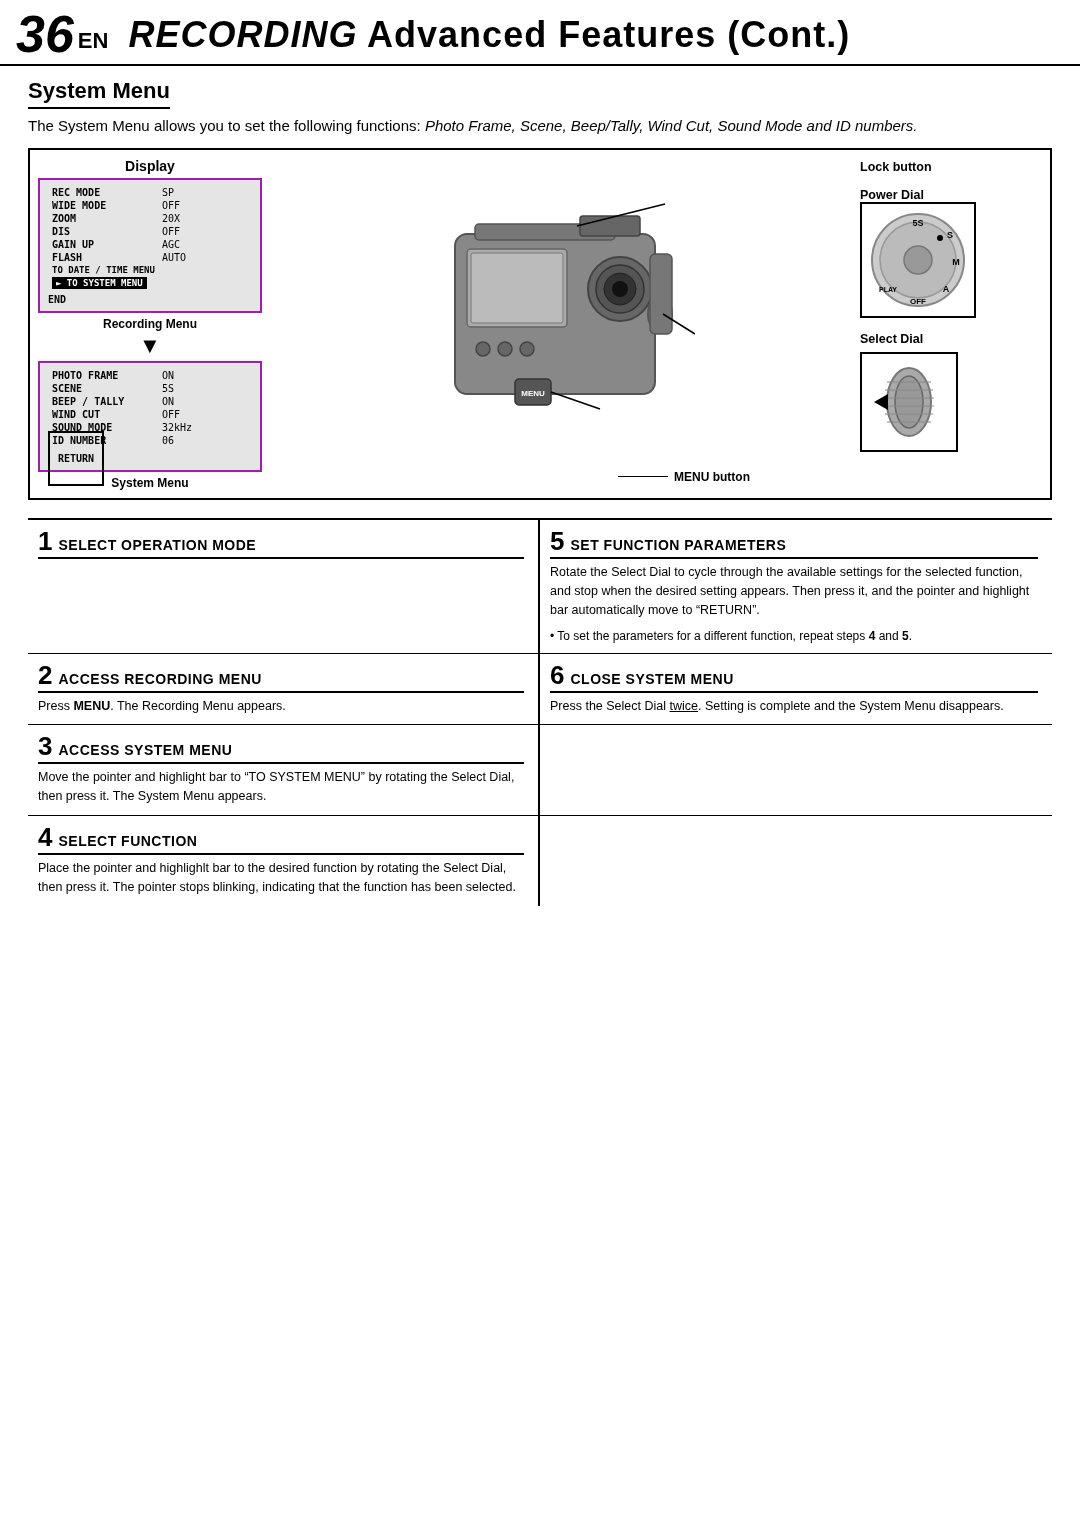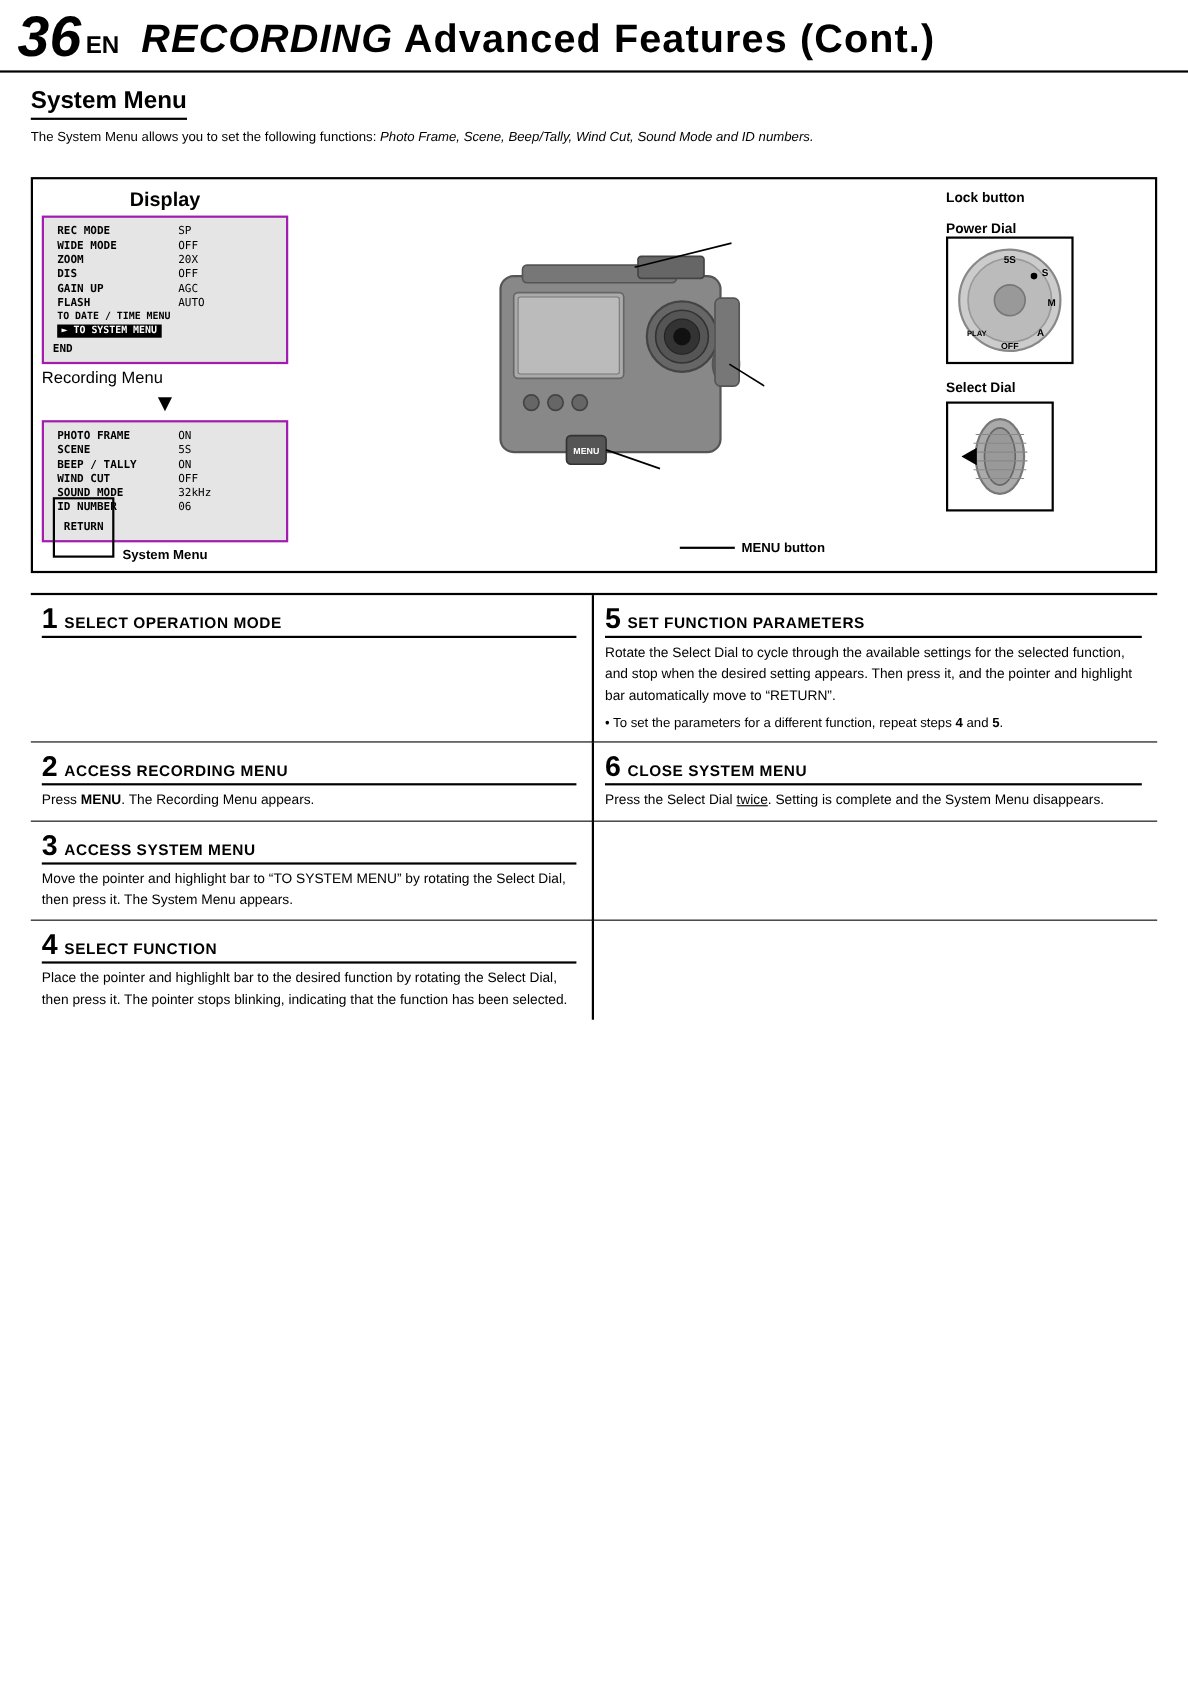--- a/index.html
+++ b/index.html
@@ -56,40 +56,40 @@
     .section-title {
       font-size: 22px;
       font-weight: 900;
       margin-bottom: 6px;
       border-bottom: 2px solid #000;
       padding-bottom: 3px;
       display: inline-block;
     }
 
     .intro-text {
-      font-size: 12px;
-      margin-bottom: 28px;
+      font-size: 15px;
+      margin-bottom: 10px;
       line-height: 1.5;
     }
     .intro-text em {
       font-style: italic;
     }
 
     
     .diagram-box {
       border: 2px solid #000;
       width: 100%;
       display: flex;
       flex-direction: row;
       margin-bottom: 18px;
       background: #fff;
       min-height: 340px;
     }
     .display-label {
-      font-size: 18px;
+      font-size: 14px;
       font-weight: 900;
       text-align: center;
       margin-bottom: 4px;
     }
     .menu-box {
       border: 2px solid #a21caf;
       padding: 6px 8px;
       font-size: 10.5px;
       font-family: monospace;
       background: #e5e5e5;
@@ -106,23 +106,23 @@
       font-weight: 700;
       width: 110px;
     }
     .menu-end {
       font-weight: 700;
       font-size: 10px;
       margin-top: 4px;
       font-family: monospace;
     }
     .recording-menu-label {
-      font-size: 15px;
-      font-weight: 400;
-      text-align: left;
+      font-size: 12px;
+      font-weight: 700;
+      text-align: center;
       margin-top: 4px;
     }
     .arrow-down {
       text-align: center;
       font-size: 22px;
       margin: 2px 0;
     }
     .system-menu-label {
       font-size: 12px;
       font-weight: 700;

